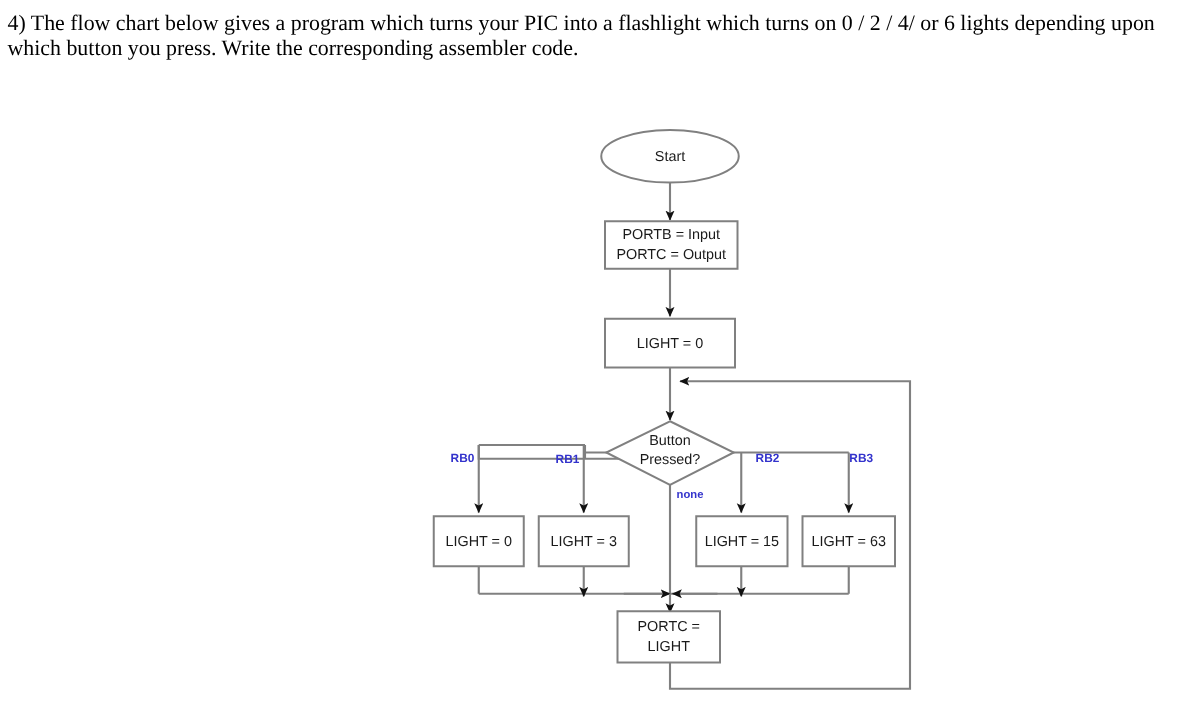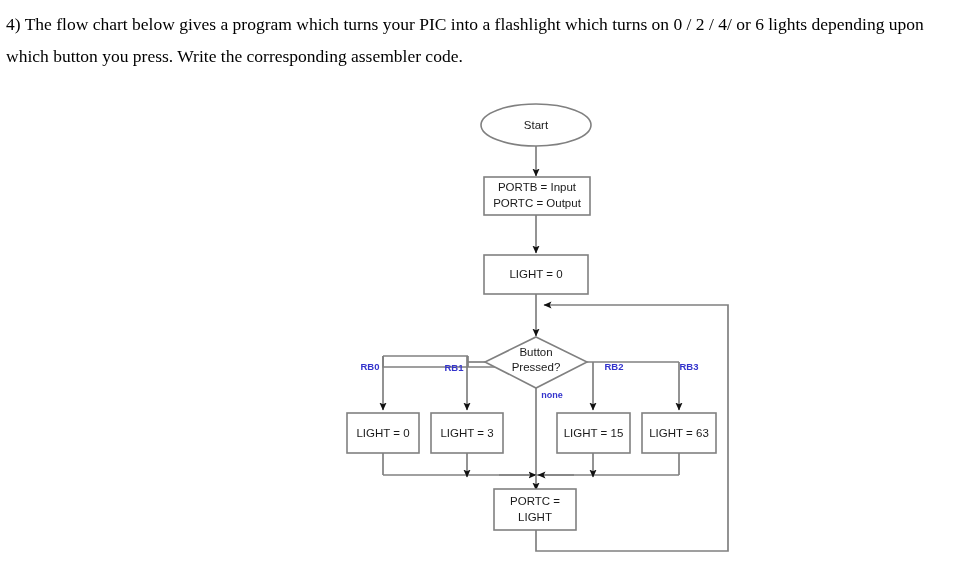--- a/index.html
+++ b/index.html
@@ -15,21 +15,21 @@
     overflow: hidden;
     font-family: "Liberation Sans", sans-serif;
   }
   #question-text {
     position: absolute;
     left: 6px;
     top: 8px;
     width: 944px;
     font-family: "Liberation Serif", serif;
     font-size: 17.5px;
-    line-height: 32px;
+    line-height: 20px;
     color: #000000;
     letter-spacing: 0px;
   }
   #flowchart-wrap {
     position: absolute;
     left: 0;
     top: 0;
     width: 960px;
     height: 434px;
     margin-left: 44px;

